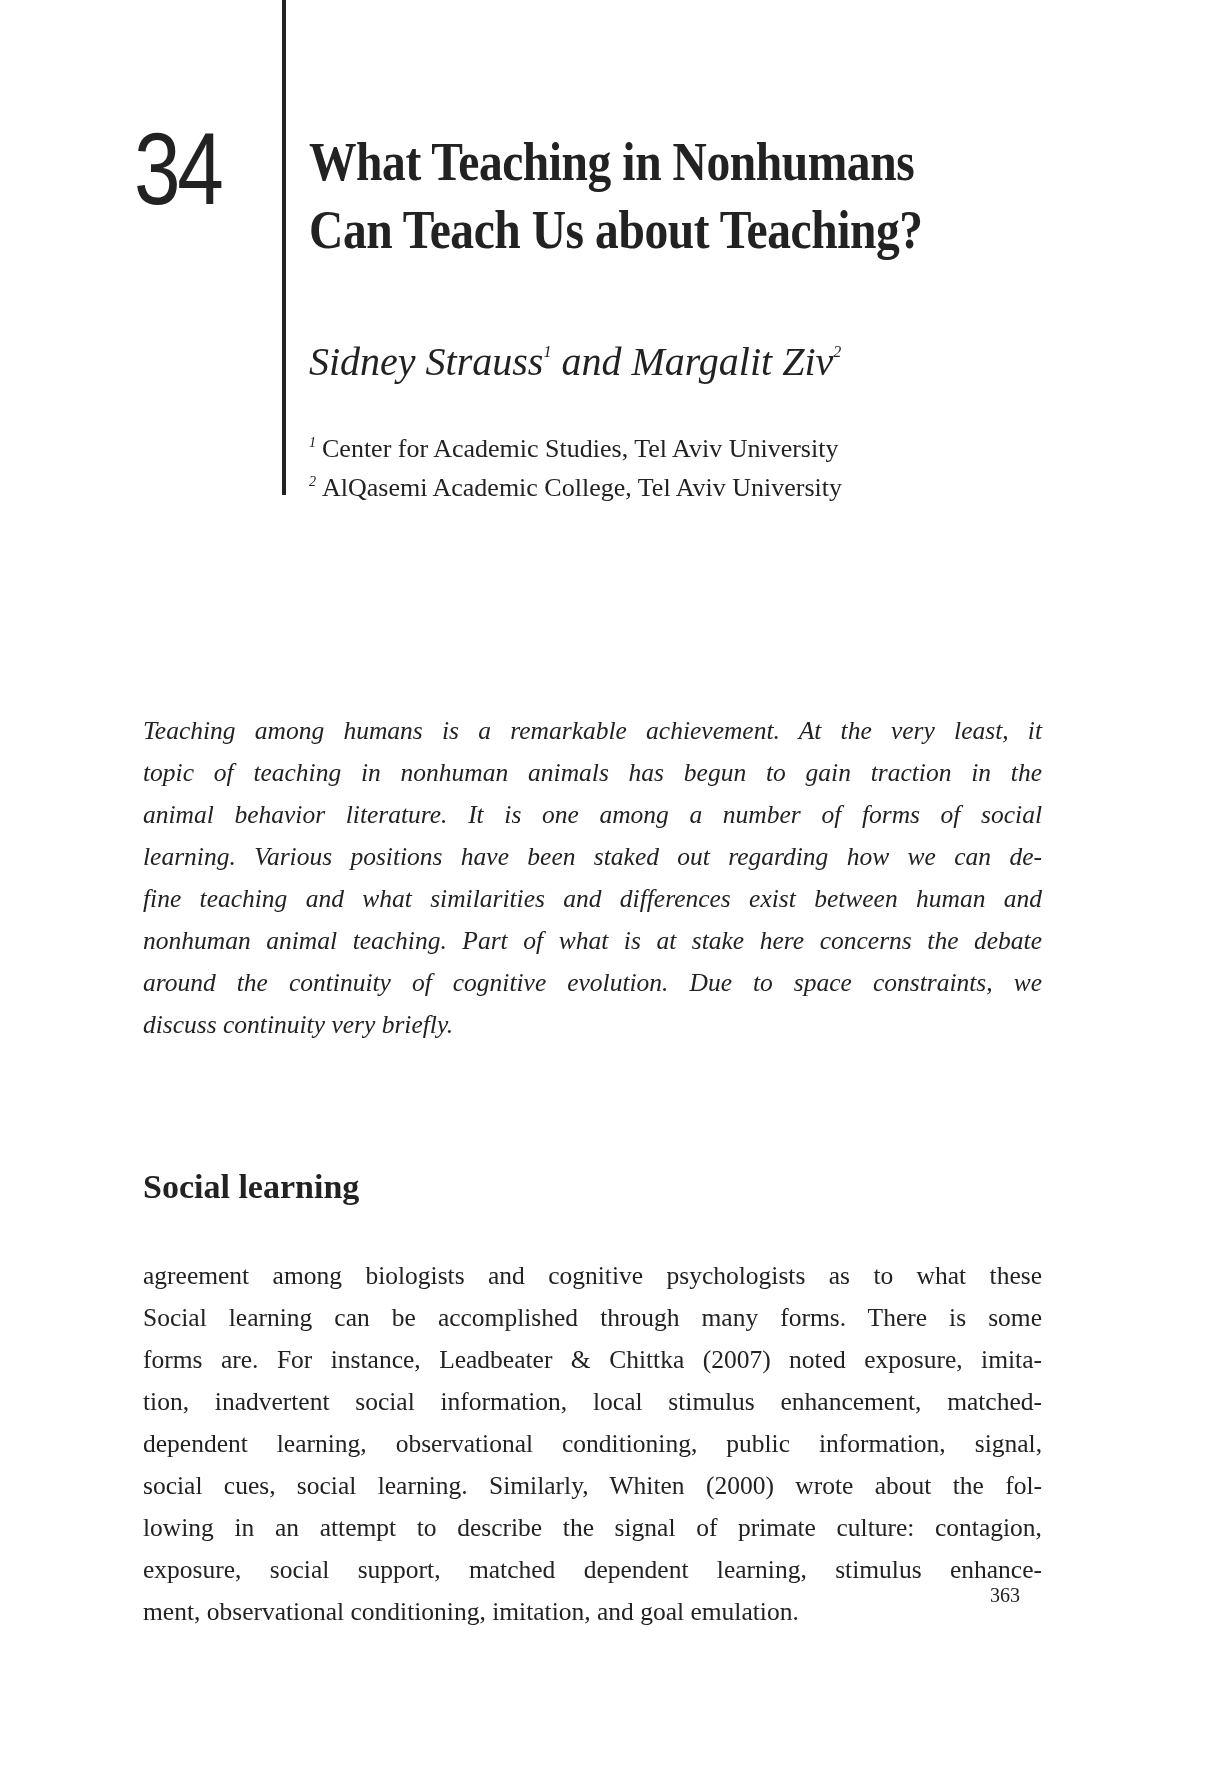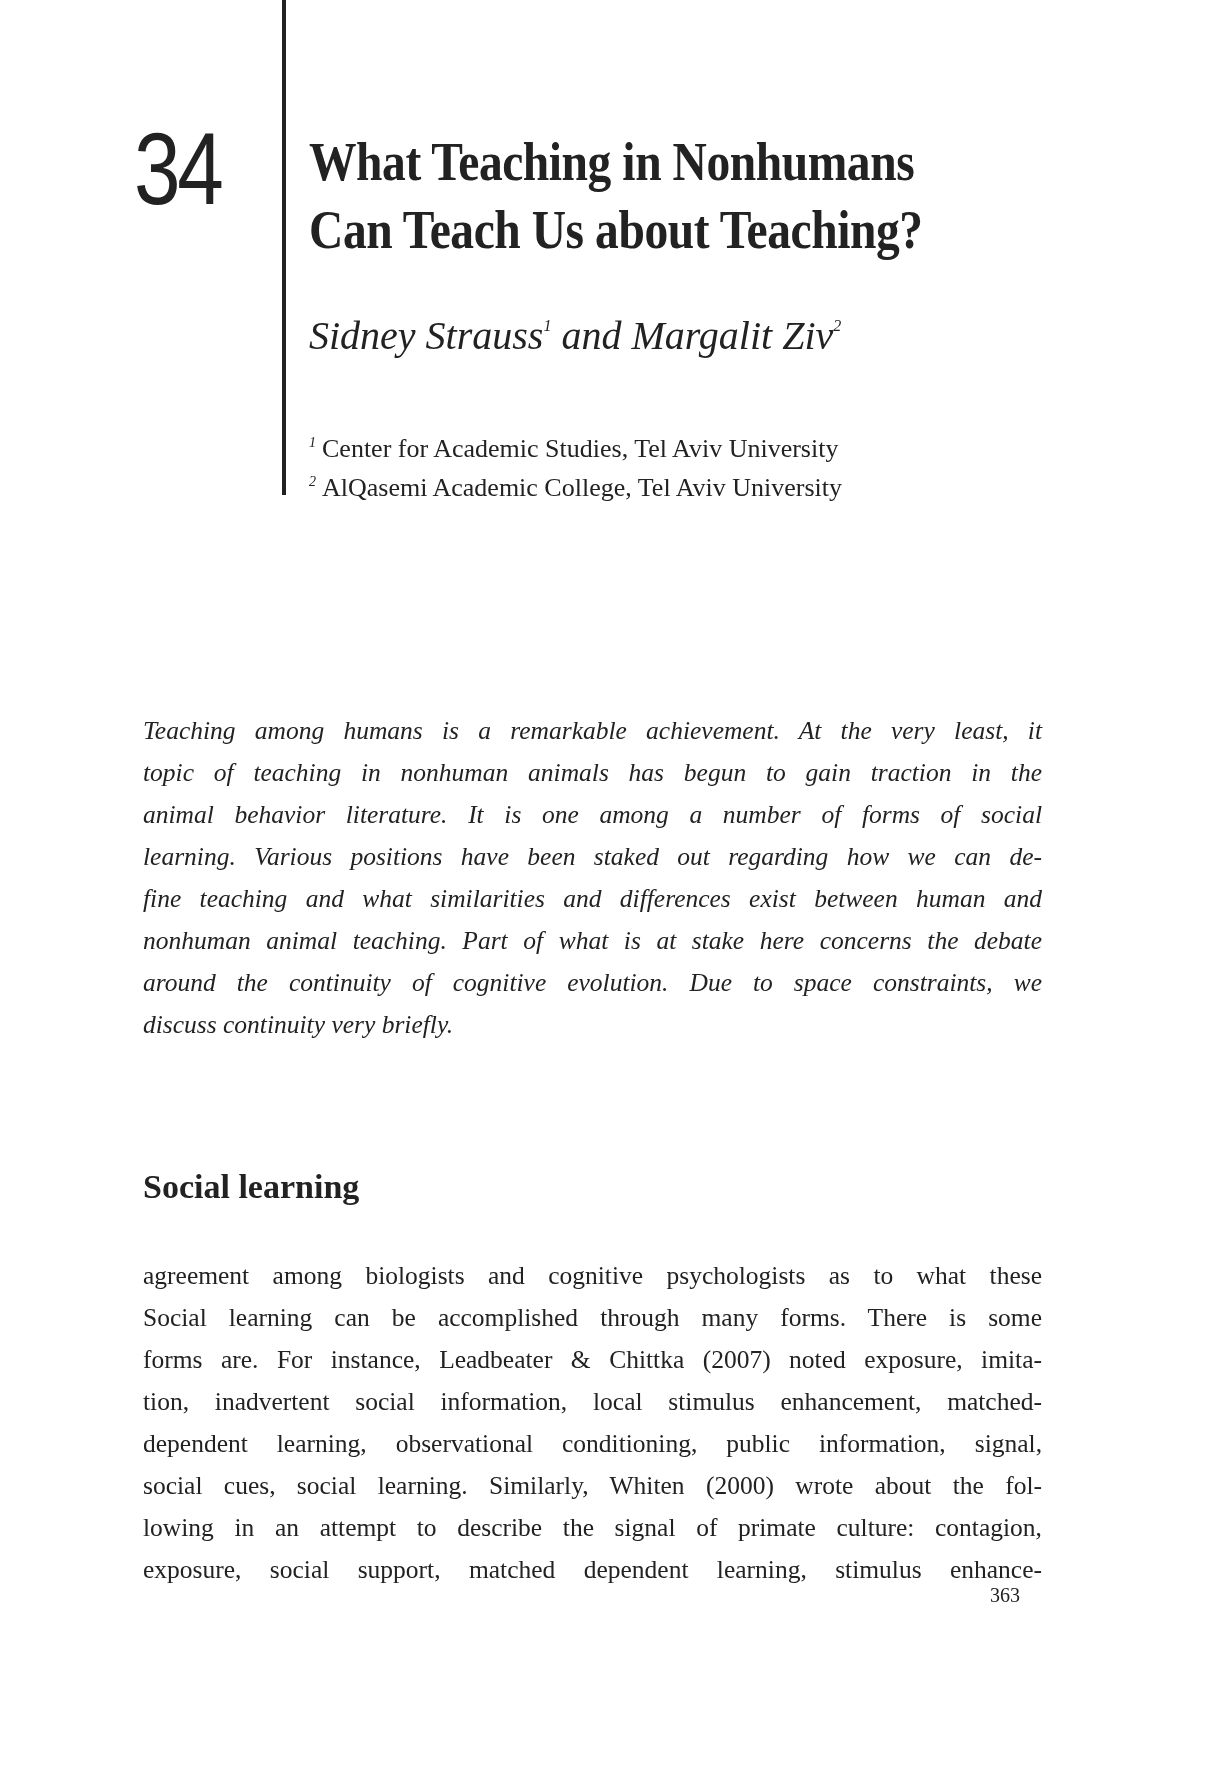--- a/index.html
+++ b/index.html
@@ -48,21 +48,21 @@
       letter-spacing: -0.5px;
       transform: scaleX(0.88);
       transform-origin: left top;
       white-space: nowrap;
       color: #222222;
     }
     .chapter-title .line { display: block; }
     .authors {
       position: absolute;
       left: 309px;
-      top: 312px;
+      top: 338px;
       font-family: "Liberation Serif", serif;
       font-style: italic;
       font-size: 40px;
       line-height: 48px;
       white-space: nowrap;
       color: #222222;
     }
     .authors sup {
       font-size: 16px;
       vertical-align: 18px;
@@ -168,15 +168,16 @@
 
 <div class="body-text para-2">
   <span class="ln">agreement among biologists and cognitive psychologists as to what these</span>
   <span class="ln">Social learning can be accomplished through many forms. There is some</span>
   <span class="ln">forms are. For instance, Leadbeater &amp; Chittka (2007) noted exposure, imita-</span>
   <span class="ln">tion, inadvertent social information, local stimulus enhancement, matched-</span>
   <span class="ln">dependent learning, observational conditioning, public information, signal,</span>
   <span class="ln">social cues, social learning. Similarly, Whiten (2000) wrote about the fol-</span>
   <span class="ln">lowing in an attempt to describe the signal of primate culture: contagion,</span>
   <span class="ln">exposure, social support, matched dependent learning, stimulus enhance-</span>
+  <span class="ln last">ment, observational conditioning, imitation, and goal emulation.</span>
 </div>
 
 <div class="page-number">363</div>
 
 </body></html>

